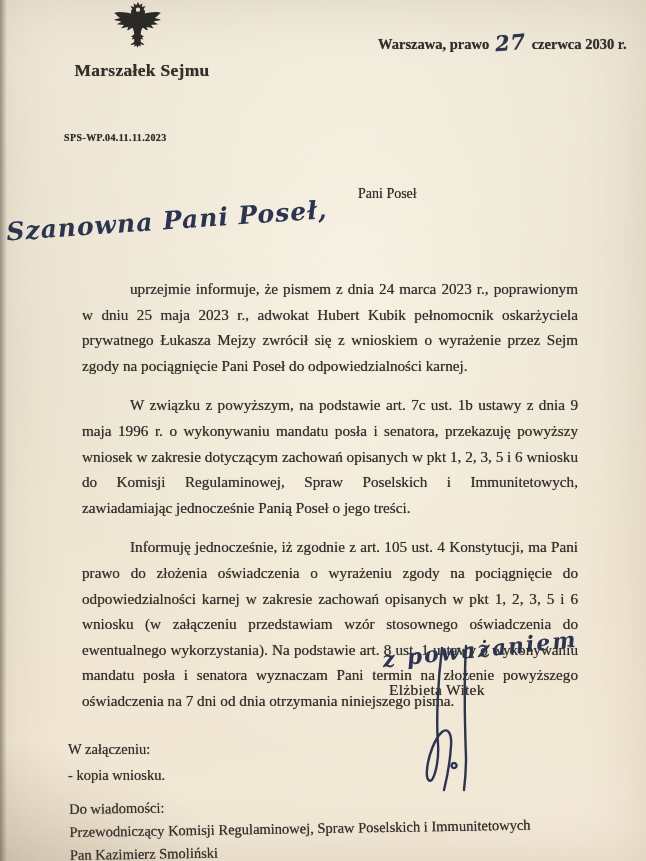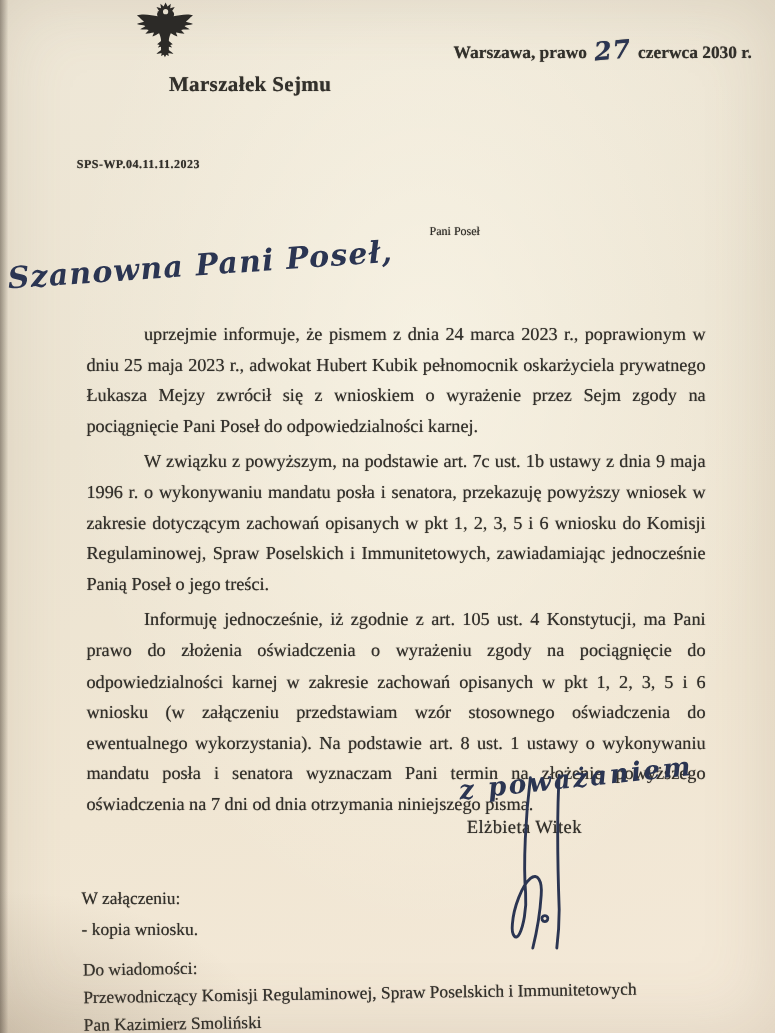--- a/index.html
+++ b/index.html
@@ -25,21 +25,21 @@
     background:radial-gradient(ellipse at 0% 100%, rgba(110,90,65,0.20), rgba(110,90,65,0) 70%);
     z-index:4;pointer-events:none;
   }
   .typed{ text-shadow:0 0 0.7px rgba(55,48,40,0.75); }
 
   .emblem{position:absolute;left:110px;top:1px;width:56px;height:50px;}
   .emblem svg{width:100%;height:100%;fill:#2c2a27;}
 
   .sender{
     position:absolute;left:8px;top:56px;width:268px;
-    text-align:right;font-weight:bold;font-size:17.5px;line-height:29px;
+    text-align:center;font-weight:bold;font-size:17.5px;line-height:29px;
     letter-spacing:0.3px;
   }
   .reference{
     position:absolute;left:64px;top:132px;
     font-weight:bold;font-size:10px;letter-spacing:0.4px;
   }
   .dateline{
     position:absolute;left:378px;top:36px;width:250px;
     font-weight:bold;font-size:14.5px;white-space:nowrap;
   }
@@ -47,31 +47,31 @@
     font-family:"DejaVu Serif","Liberation Serif",serif;
     font-style:italic;color:#2b3552;font-weight:bold;
   }
   .hand-day{
     display:inline-block;font-size:21px;line-height:10px;
     transform:rotate(-5deg) translateY(1px);margin:0 2px;
     letter-spacing:1px;
   }
   .addressee{
     position:absolute;left:358px;top:180px;
-    font-size:10px;line-height:27px;
+    font-size:14px;line-height:27px;
   }
   .greeting{
     position:absolute;left:6px;top:206px;width:330px;
     font-size:25px;transform:rotate(-4deg);letter-spacing:1px;
   }
   .body{
     position:absolute;left:68px;top:262px;width:524px;
     font-size:15.2px;line-height:25.6px;text-align:justify;
   }
-  .body p{margin:4px;text-indent:48px;}
+  .body p{margin:14px;text-indent:48px;}
   .valediction{
     position:absolute;left:382px;top:636px;
     font-size:22px;transform:rotate(-6deg);letter-spacing:2px;
   }
   .signer{
     position:absolute;left:389px;top:681px;
     font-size:15.5px;letter-spacing:0.3px;
   }
   .signature{position:absolute;left:408px;top:640px;width:110px;height:160px;z-index:3;}
   .signature svg{width:100%;height:100%;}

